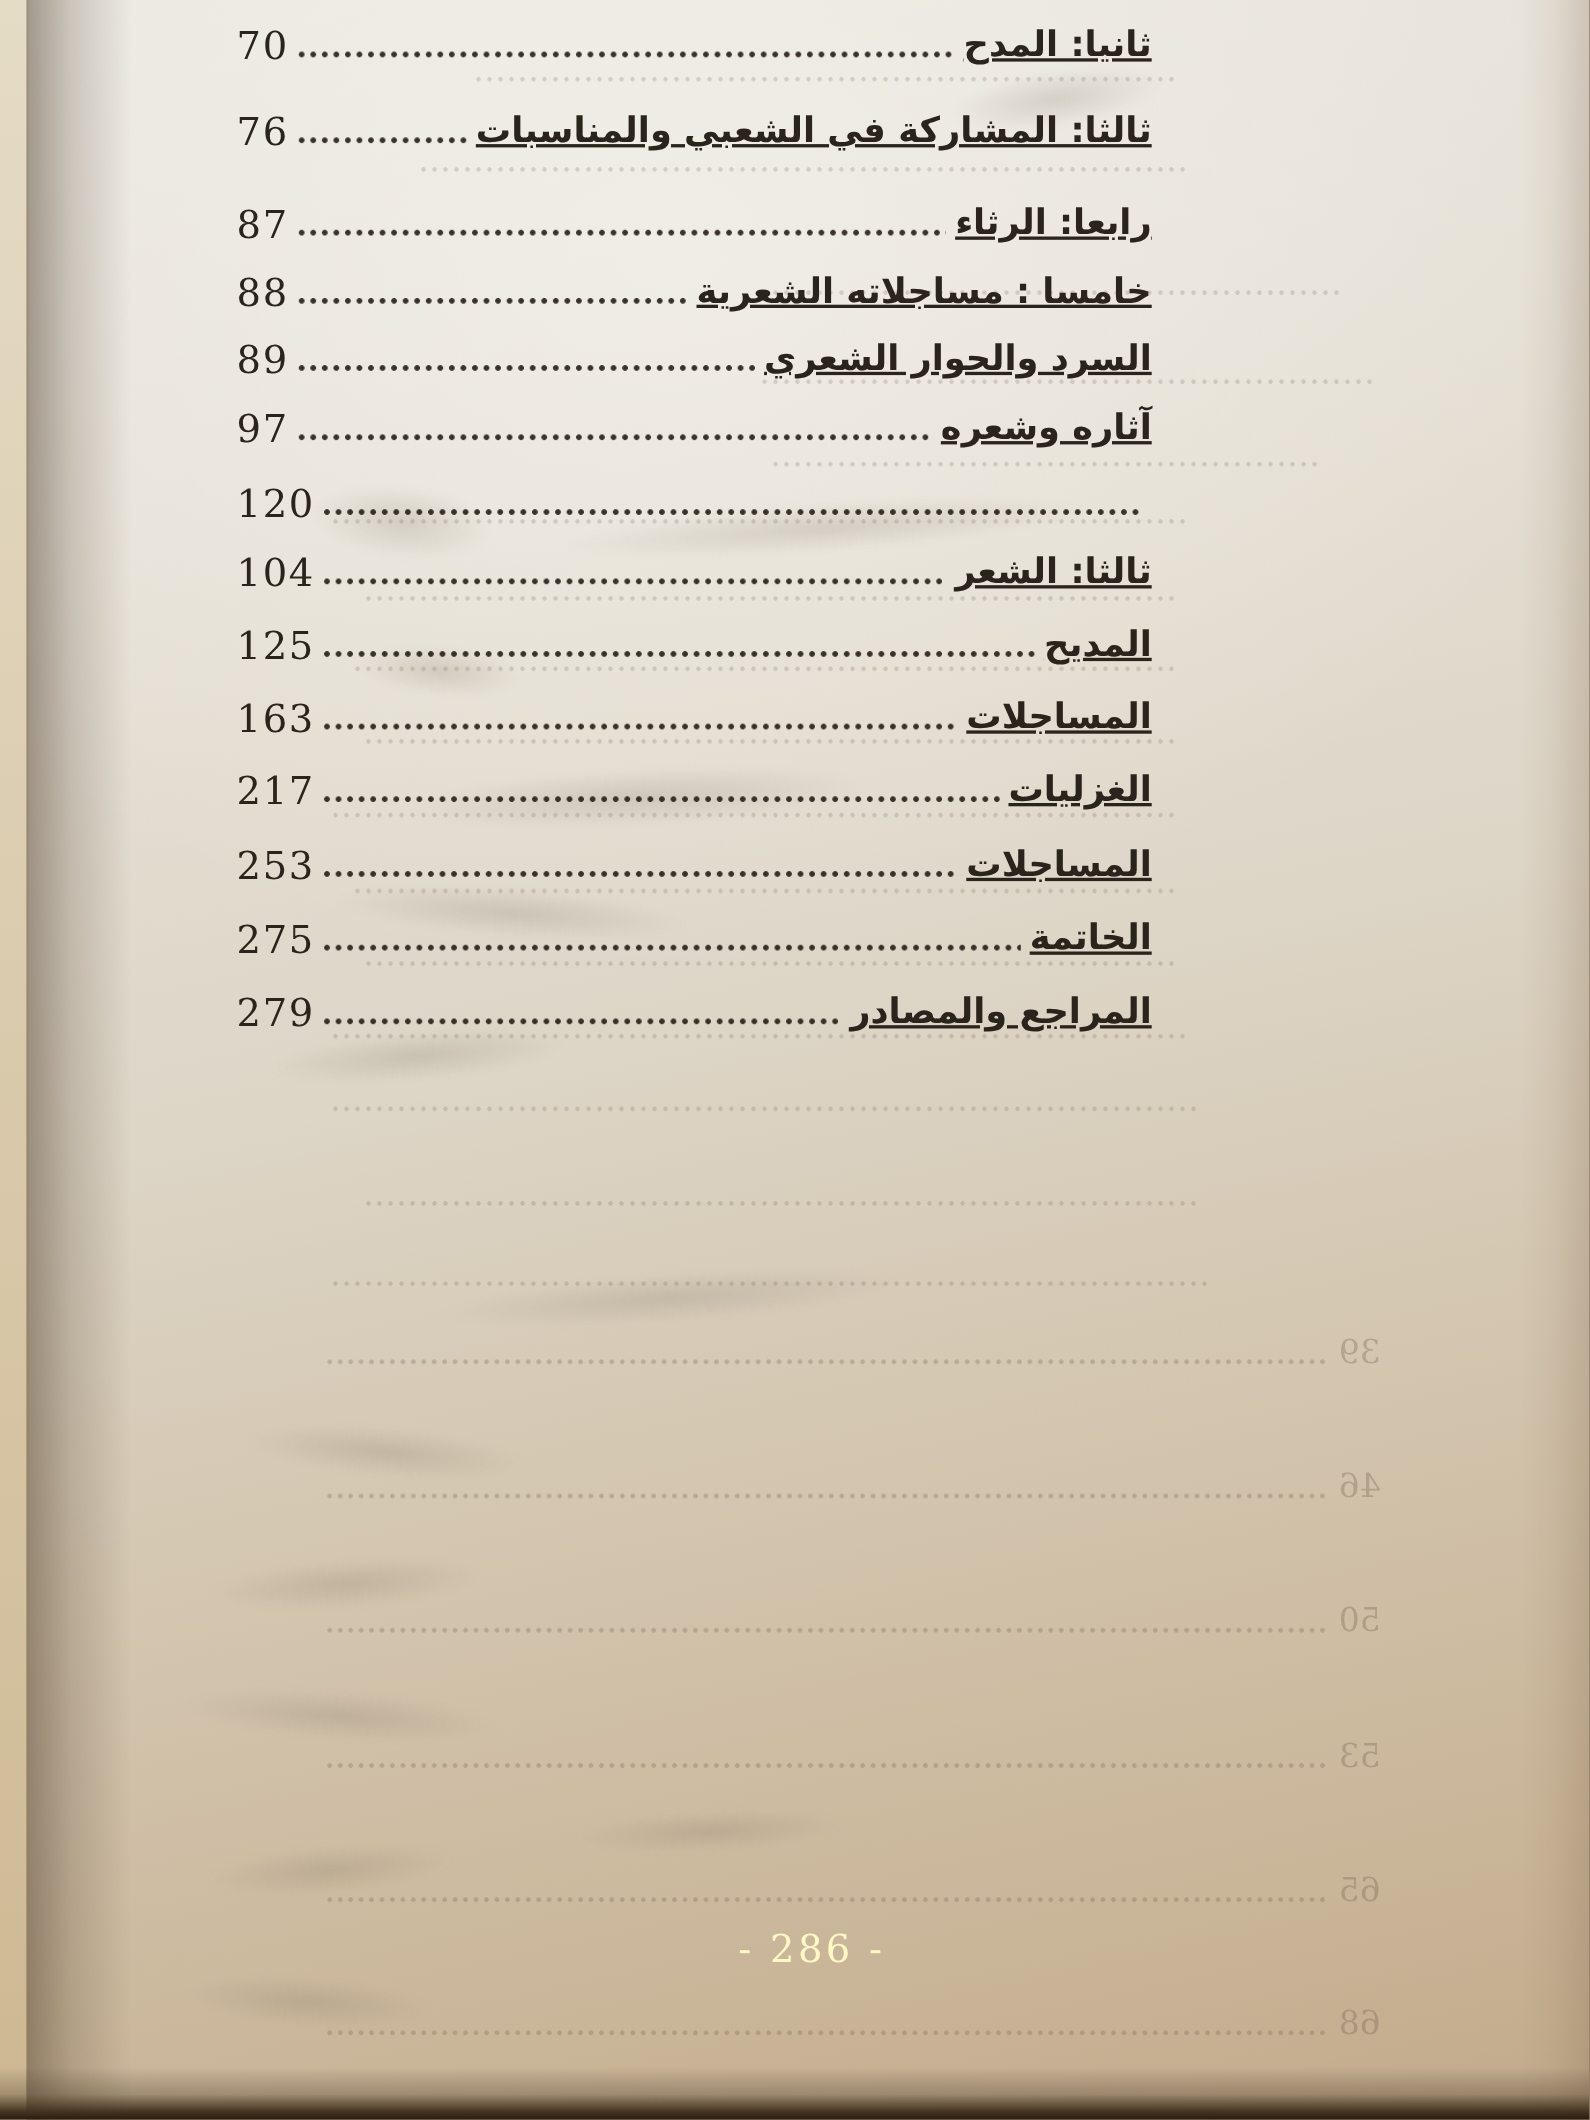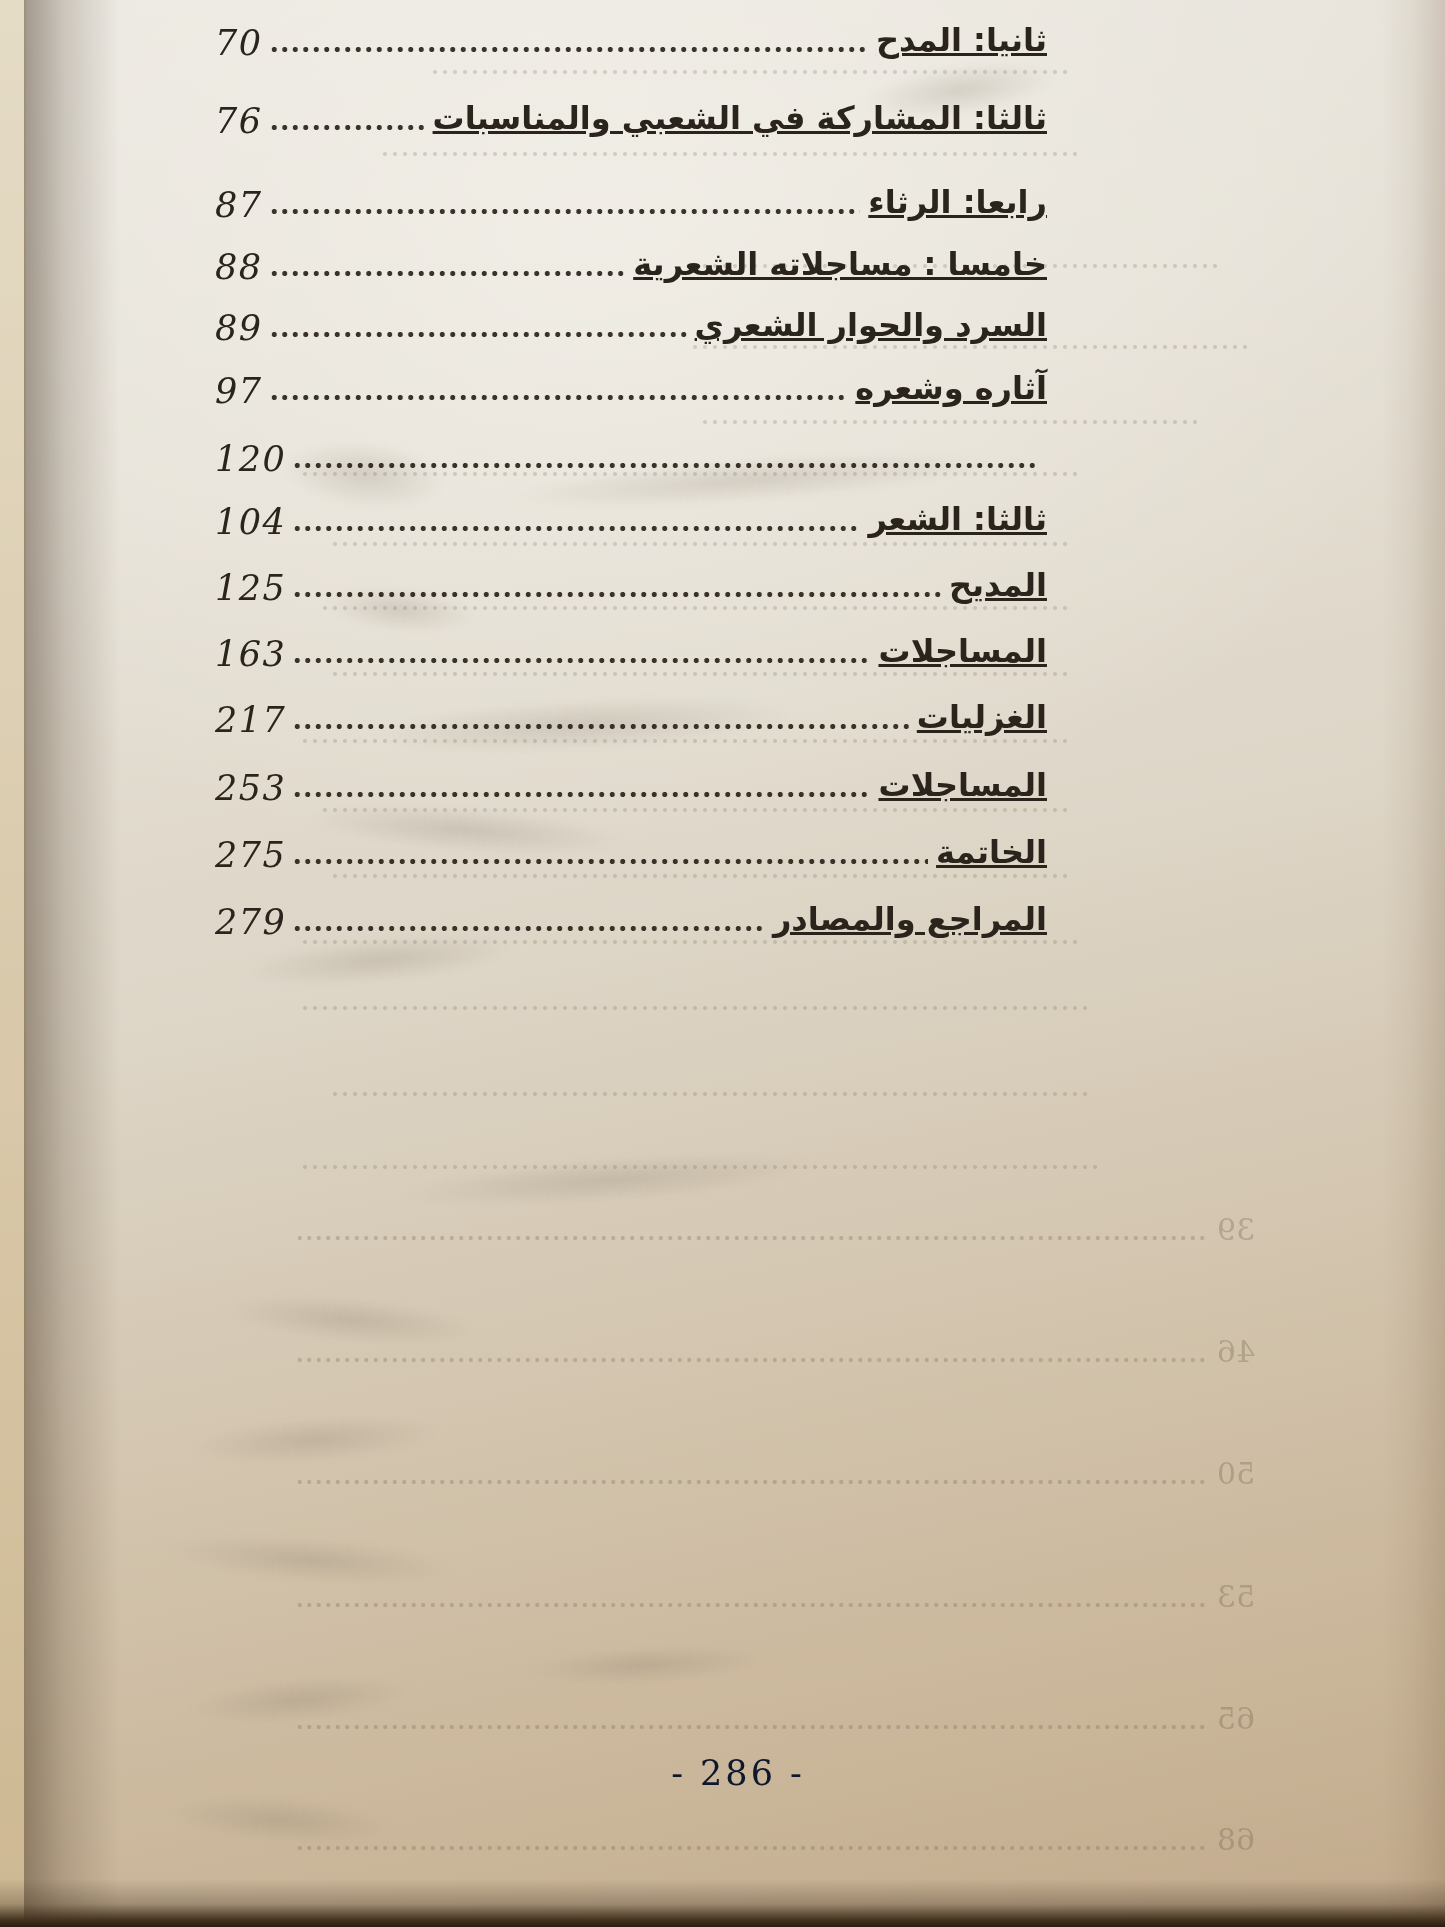--- a/index.html
+++ b/index.html
@@ -42,28 +42,27 @@
   }
   .leader{
     flex:1 1 auto;height:12px;margin:0 8px 7px 6px;
     background-image:radial-gradient(circle,rgba(42,35,26,.92) 2.2px,rgba(42,35,26,0) 2.9px);
     background-size:10.5px 7px;background-repeat:repeat-x;background-position:left bottom;
   }
   .toc-page{
     font-family:"DejaVu Serif",serif;
     font-size:35px;font-weight:500;letter-spacing:1.5px;
     transform:translateY(3px);
-    font-style:italic;
   }
 
   
   .footer-num{
     position:absolute;left:588px;top:1753px;width:300px;
     text-align:center;
-    font-family:"DejaVu Serif",serif;font-size:35px;color:#0f172a;
+    font-family:"DejaVu Serif",serif;font-size:35px;color:#fef9c3;
     letter-spacing:3px;
   }
 
   
   .ghost-row{
     position:absolute;left:295px;width:960px;height:42px;
     display:flex;direction:ltr;align-items:flex-end;
     opacity:.5;filter:blur(.7px);pointer-events:none;
   }
   .ghost-leader{

